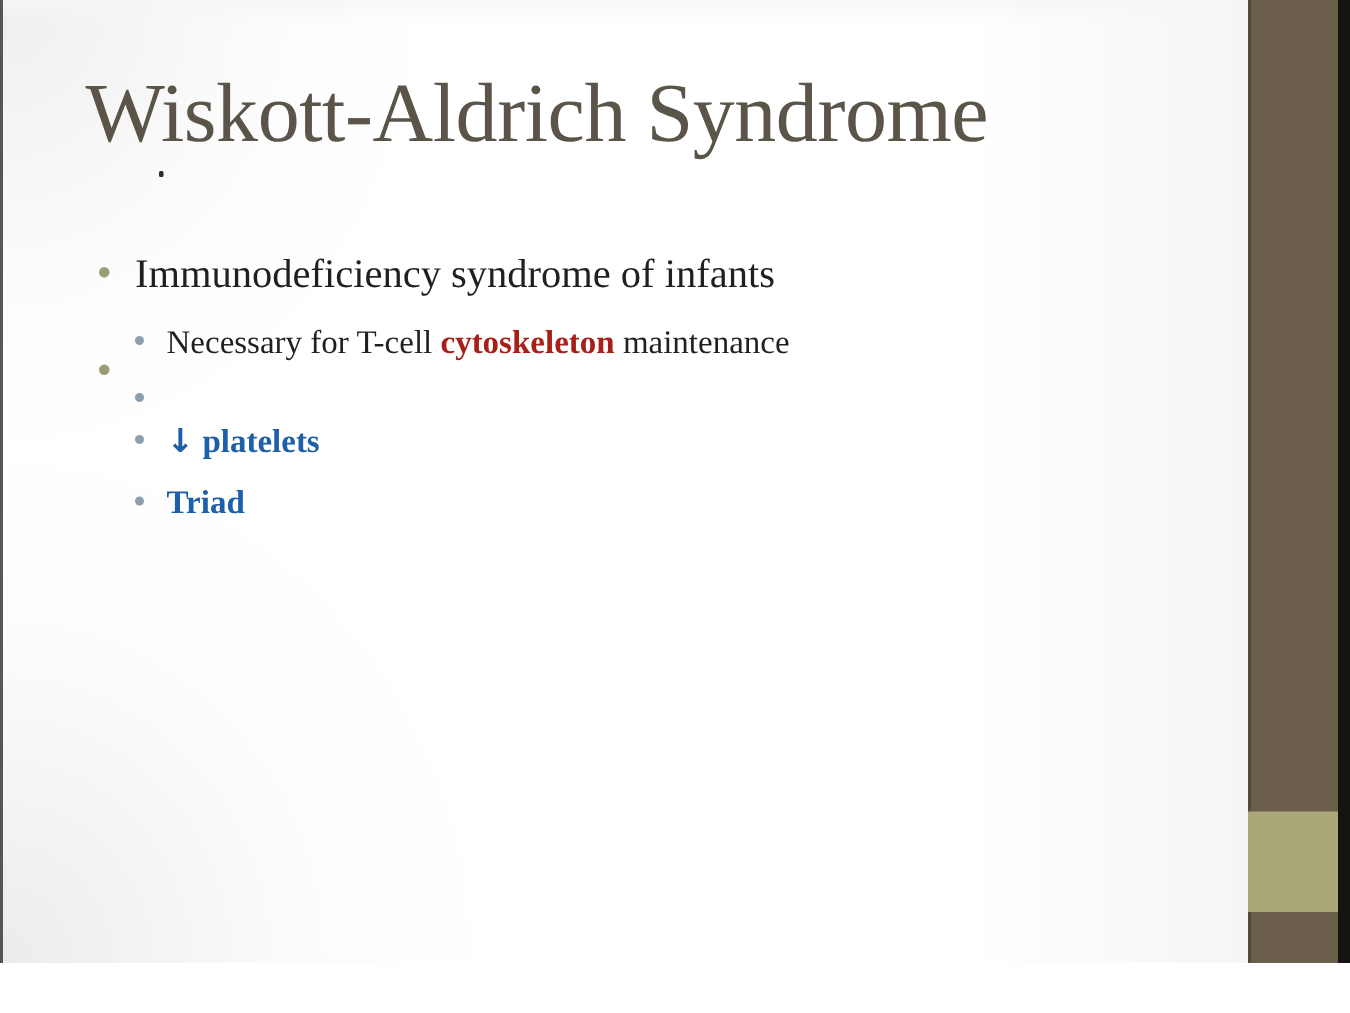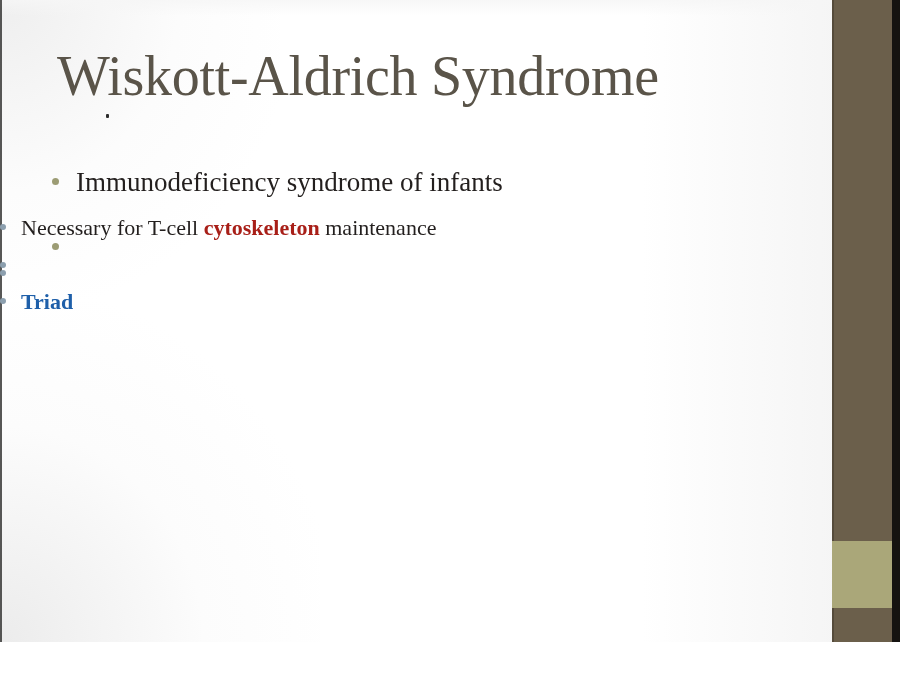--- a/index.html
+++ b/index.html
@@ -126,39 +126,40 @@
     top: 160px;
     width: 800px;
   }
   .li {
     display: flex;
     align-items: baseline;
     white-space: nowrap;
   }
   
   .li.l1 {
-    padding-left: 52px;
+    padding-left: 66px;
     margin-bottom: 5px;
   }
   .li.l1 .dot {
     flex: 0 0 auto;
     width: 7px; height: 7px;
     border-radius: 50%;
     background: #9c9c74;
     margin-right: 17px;
     position: relative;
     top: -6px;
   }
   .li.l1 .txt {
     font-size: 27px;
     line-height: 44px;
     color: #231f1e;
   }
   
   .li.l2 {
+    padding-left: 90px;
     margin-bottom: 2px;
   }
   .li.l2 .dot {
     flex: 0 0 auto;
     width: 6px; height: 6px;
     border-radius: 50%;
     background: #8c9fae;
     margin-right: 15px;
     position: relative;
     top: -5px;
@@ -225,20 +226,21 @@
     </div>
 
     <div class="spacer-triad"></div>
 
     <div class="li l2 blue">
       <span class="dot"></span>
     </div>
 
     <div class="li l2 blue">
       <span class="dot"></span>
+      <span class="txt"><span class="arrow">↓</span>&nbsp;<span>platelets</span></span>
     </div>
 
     <div class="li l2 blue">
       <span class="dot"></span>
       <span class="txt">Triad</span>
     </div>
 
   </div>
 </div>
 

